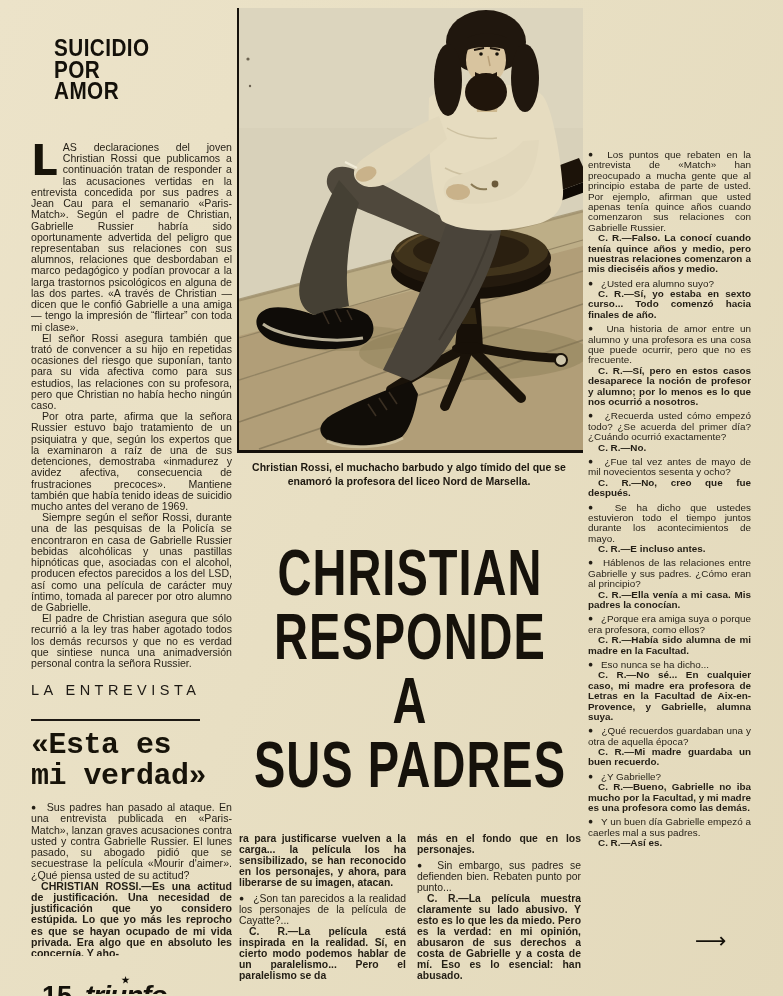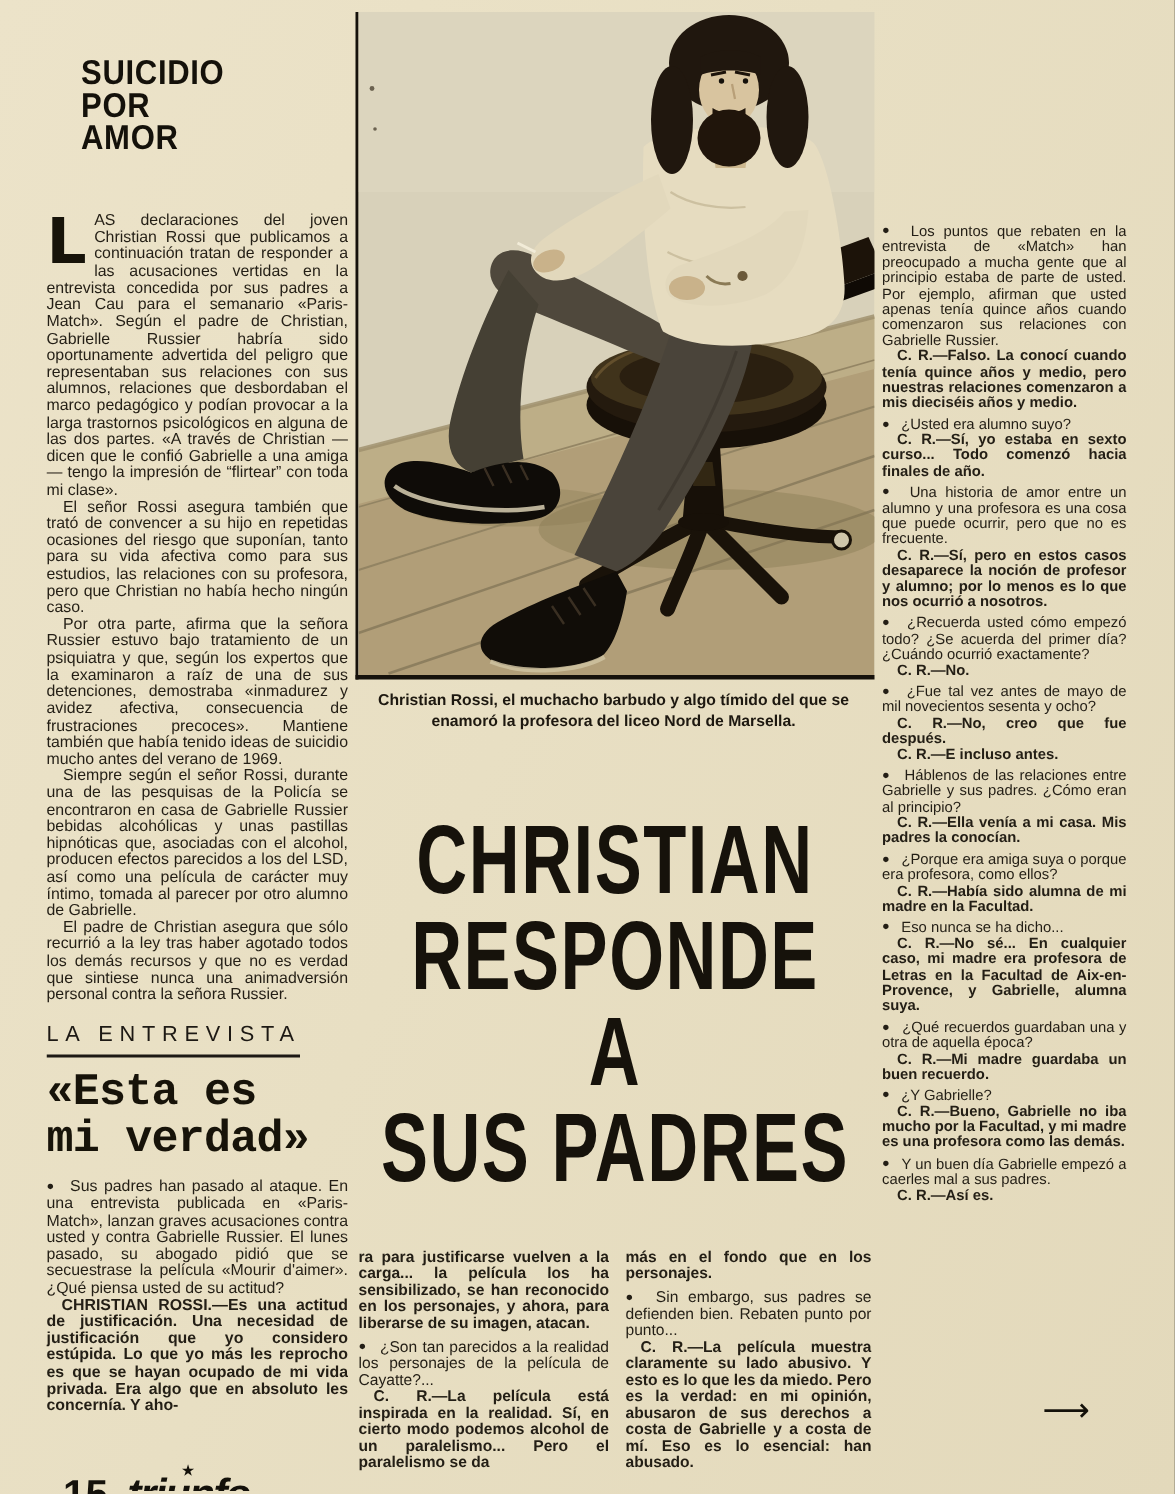--- a/index.html
+++ b/index.html
@@ -20,21 +20,21 @@
     position:absolute; left:31px; top:142px; width:201px; height:814px; overflow:hidden;
     font-size:10.6px; line-height:1.06; text-align:justify; color:#231e15;
   }
   .article p { margin:0; }
   .dropcap {
     float:left; font-family:"DejaVu Sans",sans-serif; font-weight:800;
     font-size:42px; line-height:33px; padding:2px 5px 0 0; color:#171309;
   }
   .para { text-indent:11px; }
   .section-label {
-    display:inline-block; margin-top:14px; padding-bottom:4px;
+    display:inline-block; margin-top:14px; padding-bottom:20px;
     font-size:14.5px; letter-spacing:4.5px; border-bottom:2.5px solid #1d1914; color:#1d1914;
   }
   .pull-title { margin:9px 0 9px; font-family:Liberation Mono, monospace; font-weight:bold;
     font-size:30px; line-height:1.06; letter-spacing:-0.5px; color:#171309; }
   
   .qa-flow p { margin:0; }
   .qa-flow p.q { margin-top:5px; font-weight:normal; }
   .qa-flow p.a { font-weight:bold; text-indent:10px; }
   .qa-flow p.cont { font-weight:bold; text-indent:0; }
   .bullet { font-size:8.5px; margin-right:5px; position:relative; top:-1px; }
@@ -207,39 +207,40 @@
         <span>A</span>
       </div>
       <div class="hl">
         <span>SUS PADRES</span>
       </div>
     </div>
 
   <div class="col mid1 qa-flow">
       <p class="cont">ra para justificarse vuelven a la carga... la película los ha sensibilizado, se han reconocido en los personajes, y ahora, para liberarse de su imagen, atacan.</p>
       <p class="q"><span class="bullet">●</span>&nbsp;¿Son tan parecidos a la realidad los personajes de la película de Cayatte?...</p>
-      <p class="a">C. R.—La película está inspirada en la realidad. Sí, en cierto modo podemos alcohol de un paralelismo... Pero el paralelismo se da</p>
+      <p class="a">C. R.—La película está inspirada en la realidad. Sí, en cierto modo podemos hablar de un paralelismo... Pero el paralelismo se da</p>
     </div>
   <div class="col mid2 qa-flow">
       <p class="cont">más en el fondo que en los personajes.</p>
       <p class="q"><span class="bullet">●</span>&nbsp;Sin embargo, sus padres se defienden bien. Rebaten punto por punto...</p>
       <p class="a">C. R.—La película muestra claramente su lado abusivo. Y esto es lo que les da miedo. Pero es la verdad: en mi opinión, abusaron de sus derechos a costa de Gabrielle y a costa de mí. Eso es lo esencial: han abusado.</p>
     </div>
 
   <div class="col right qa-flow">
       <p class="q"><span class="bullet">●</span>&nbsp;Los puntos que rebaten en la entrevista de «Match» han preocupado a mucha gente que al principio estaba de parte de usted. Por ejemplo, afirman que usted apenas tenía quince años cuando comenzaron sus relaciones con Gabrielle Russier.</p>
       <p class="a">C. R.—Falso. La conocí cuando tenía quince años y medio, pero nuestras relaciones comenzaron a mis dieciséis años y medio.</p>
       <p class="q"><span class="bullet">●</span>&nbsp;¿Usted era alumno suyo?</p>
       <p class="a">C. R.—Sí, yo estaba en sexto curso... Todo comenzó hacia finales de año.</p>
       <p class="q"><span class="bullet">●</span>&nbsp;Una historia de amor entre un alumno y una profesora es una cosa que puede ocurrir, pero que no es frecuente.</p>
       <p class="a">C. R.—Sí, pero en estos casos desaparece la noción de profesor y alumno; por lo menos es lo que nos ocurrió a nosotros.</p>
       <p class="q"><span class="bullet">●</span>&nbsp;¿Recuerda usted cómo empezó todo? ¿Se acuerda del primer día? ¿Cuándo ocurrió exactamente?</p>
       <p class="a">C. R.—No.</p>
       <p class="q"><span class="bullet">●</span>&nbsp;¿Fue tal vez antes de mayo de mil novecientos sesenta y ocho?</p>
       <p class="a">C. R.—No, creo que fue después.</p>
+      <p class="q"><span class="bullet">●</span>&nbsp;Se ha dicho que ustedes estuvieron todo el tiempo juntos durante los acontecimientos de mayo.</p>
       <p class="a">C. R.—E incluso antes.</p>
       <p class="q"><span class="bullet">●</span>&nbsp;Háblenos de las relaciones entre Gabrielle y sus padres. ¿Cómo eran al principio?</p>
       <p class="a">C. R.—Ella venía a mi casa. Mis padres la conocían.</p>
       <p class="q"><span class="bullet">●</span>&nbsp;¿Porque era amiga suya o porque era profesora, como ellos?</p>
       <p class="a">C. R.—Había sido alumna de mi madre en la Facultad.</p>
       <p class="q"><span class="bullet">●</span>&nbsp;Eso nunca se ha dicho...</p>
       <p class="a">C. R.—No sé... En cualquier caso, mi madre era profesora de Letras en la Facultad de Aix-en-Provence, y Gabrielle, alumna suya.</p>
       <p class="q"><span class="bullet">●</span>&nbsp;¿Qué recuerdos guardaban una y otra de aquella época?</p>
       <p class="a">C. R.—Mi madre guardaba un buen recuerdo.</p>
       <p class="q"><span class="bullet">●</span>&nbsp;¿Y Gabrielle?</p>

